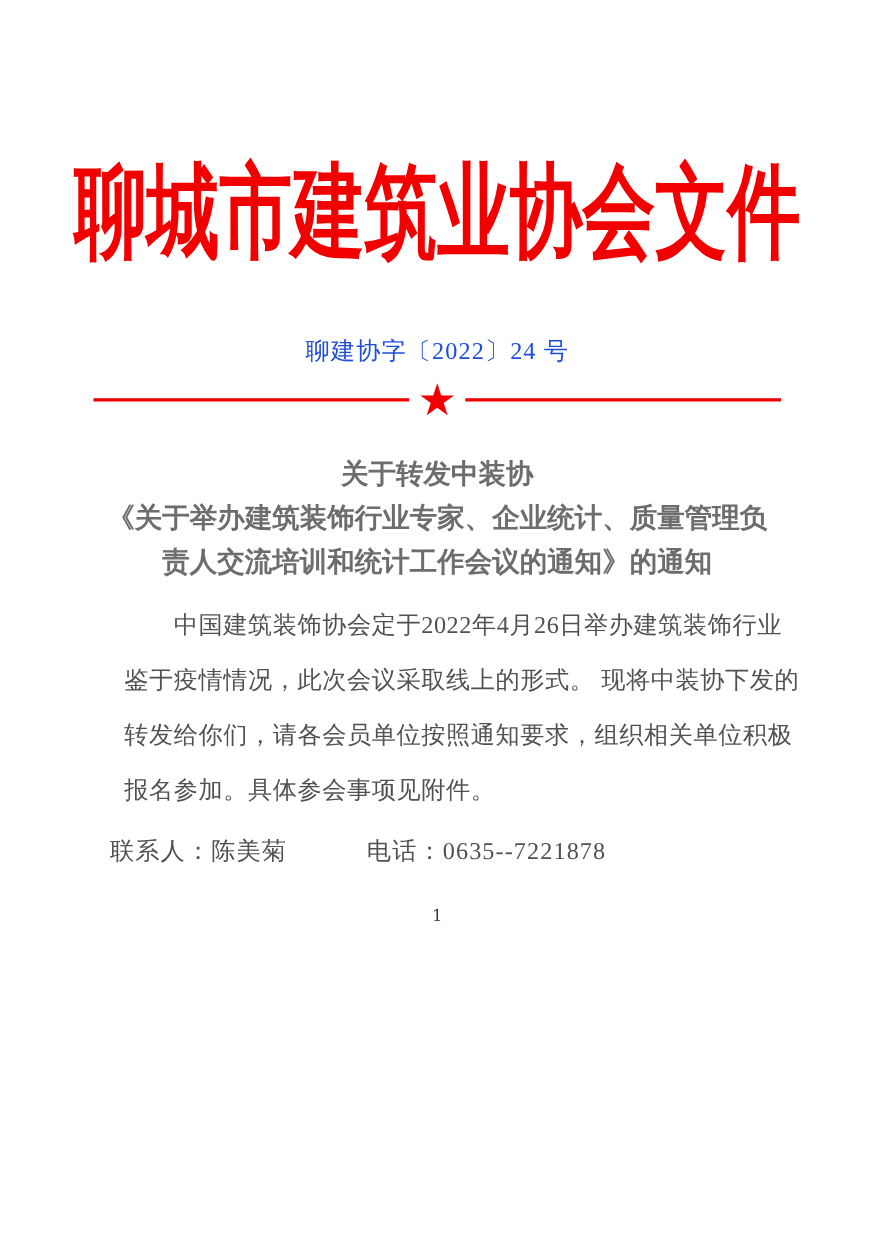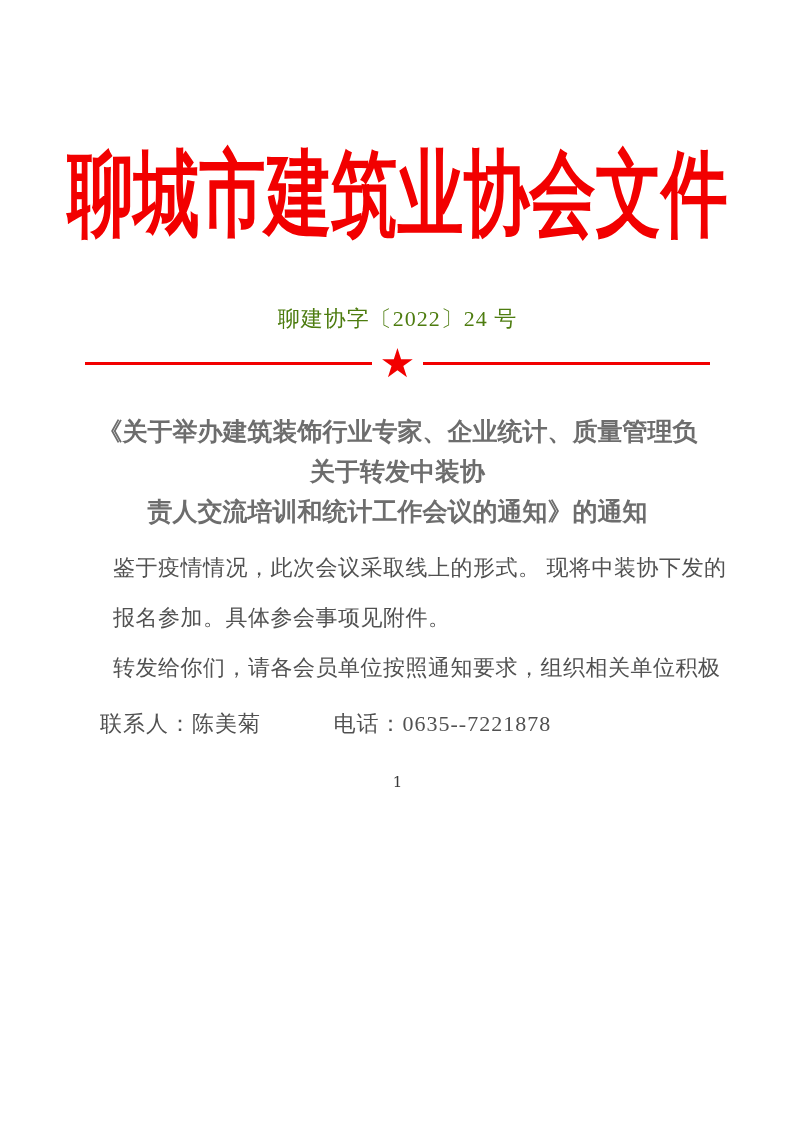--- a/index.html
+++ b/index.html
@@ -31,21 +31,21 @@
     transform: scaleY(1.42);
     transform-origin: center center;
     white-space: nowrap;
     letter-spacing: 0px;
   }
   .doc-number {
     margin-top: 55px;
     text-align: center;
     font-size: 22px;
     line-height: 28px;
-    color: #4d7c0f;
+    color: #1d4ed8;
     letter-spacing: 1px;
   }
   .divider {
     margin-top: 10px;
     height: 40px;
     display: flex;
     align-items: center;
     padding: 0 85px;
   }
   .divider .line {
@@ -116,30 +116,31 @@
 
   <div class="doc-number">聊建协字〔2022〕24 号</div>
 
   <div class="divider">
     <span class="line"></span>
     <span class="star">★</span>
     <span class="line"></span>
   </div>
 
   <div class="notice-title">
+    <div class="notice-title-line">关于转发中装协</div>
     <div class="notice-title-line">《关于举办建筑装饰行业专家、企业统计、质量管理负</div>
-    <div class="notice-title-line">关于转发中装协</div>
     <div class="notice-title-line">责人交流培训和统计工作会议的通知》的通知</div>
   </div>
 
 
   <div class="body-text">
+    <div class="body-line indent">中国建筑装饰协会定于2022年4月26日举办建筑装饰行业</div>
     <div class="body-line">鉴于疫情情况，此次会议采取线上的形式。 现将中装协下发的</div>
+    <div class="body-line">转发给你们，请各会员单位按照通知要求，组织相关单位积极</div>
     <div class="body-line">报名参加。具体参会事项见附件。</div>
-    <div class="body-line">转发给你们，请各会员单位按照通知要求，组织相关单位积极</div>
   </div>
 
   <div class="contact">
     <span>联系人：陈美菊</span>
     <span class="phone">电话：0635--7221878</span>
   </div>
 
   <div class="page-number">1</div>
 
 </div>

